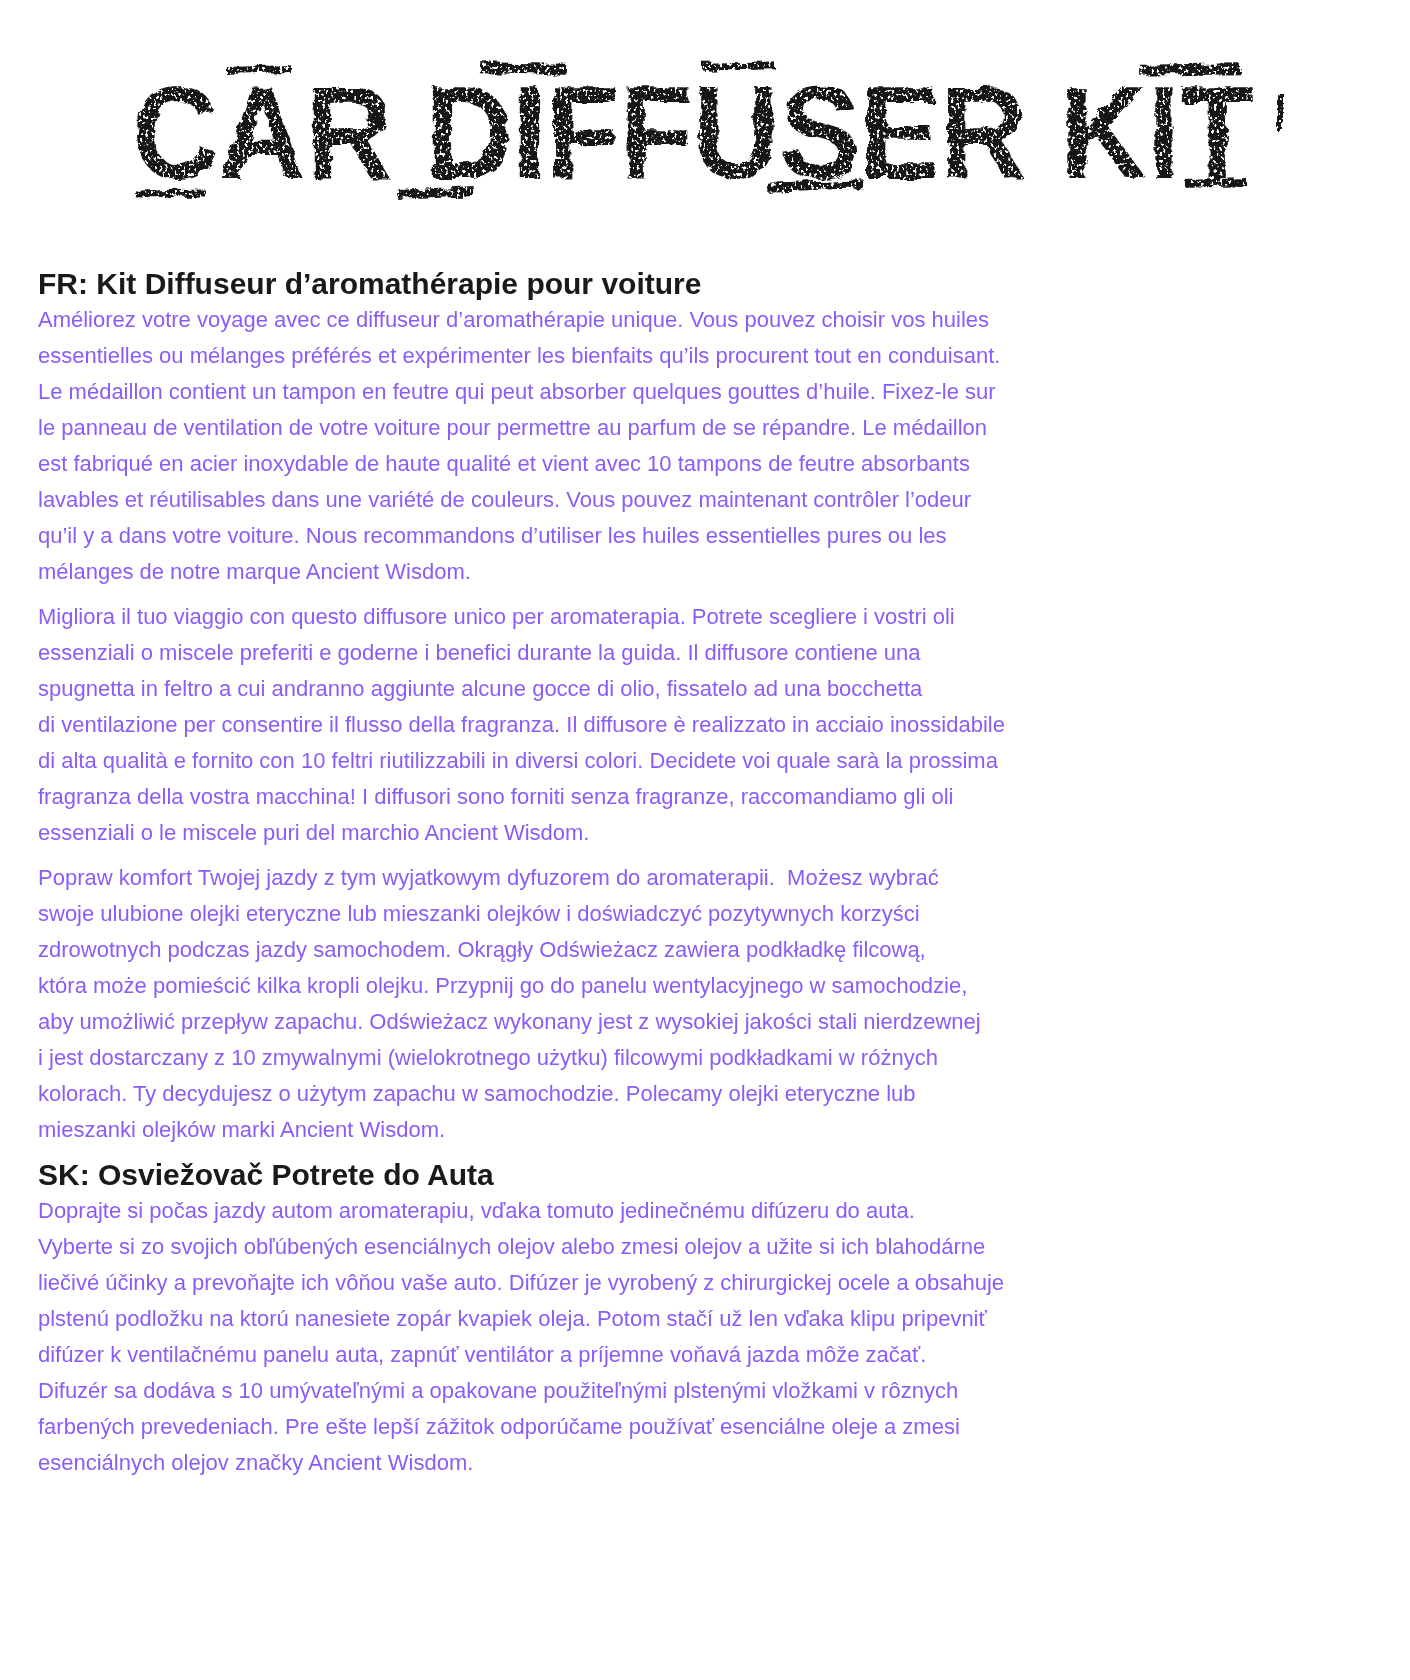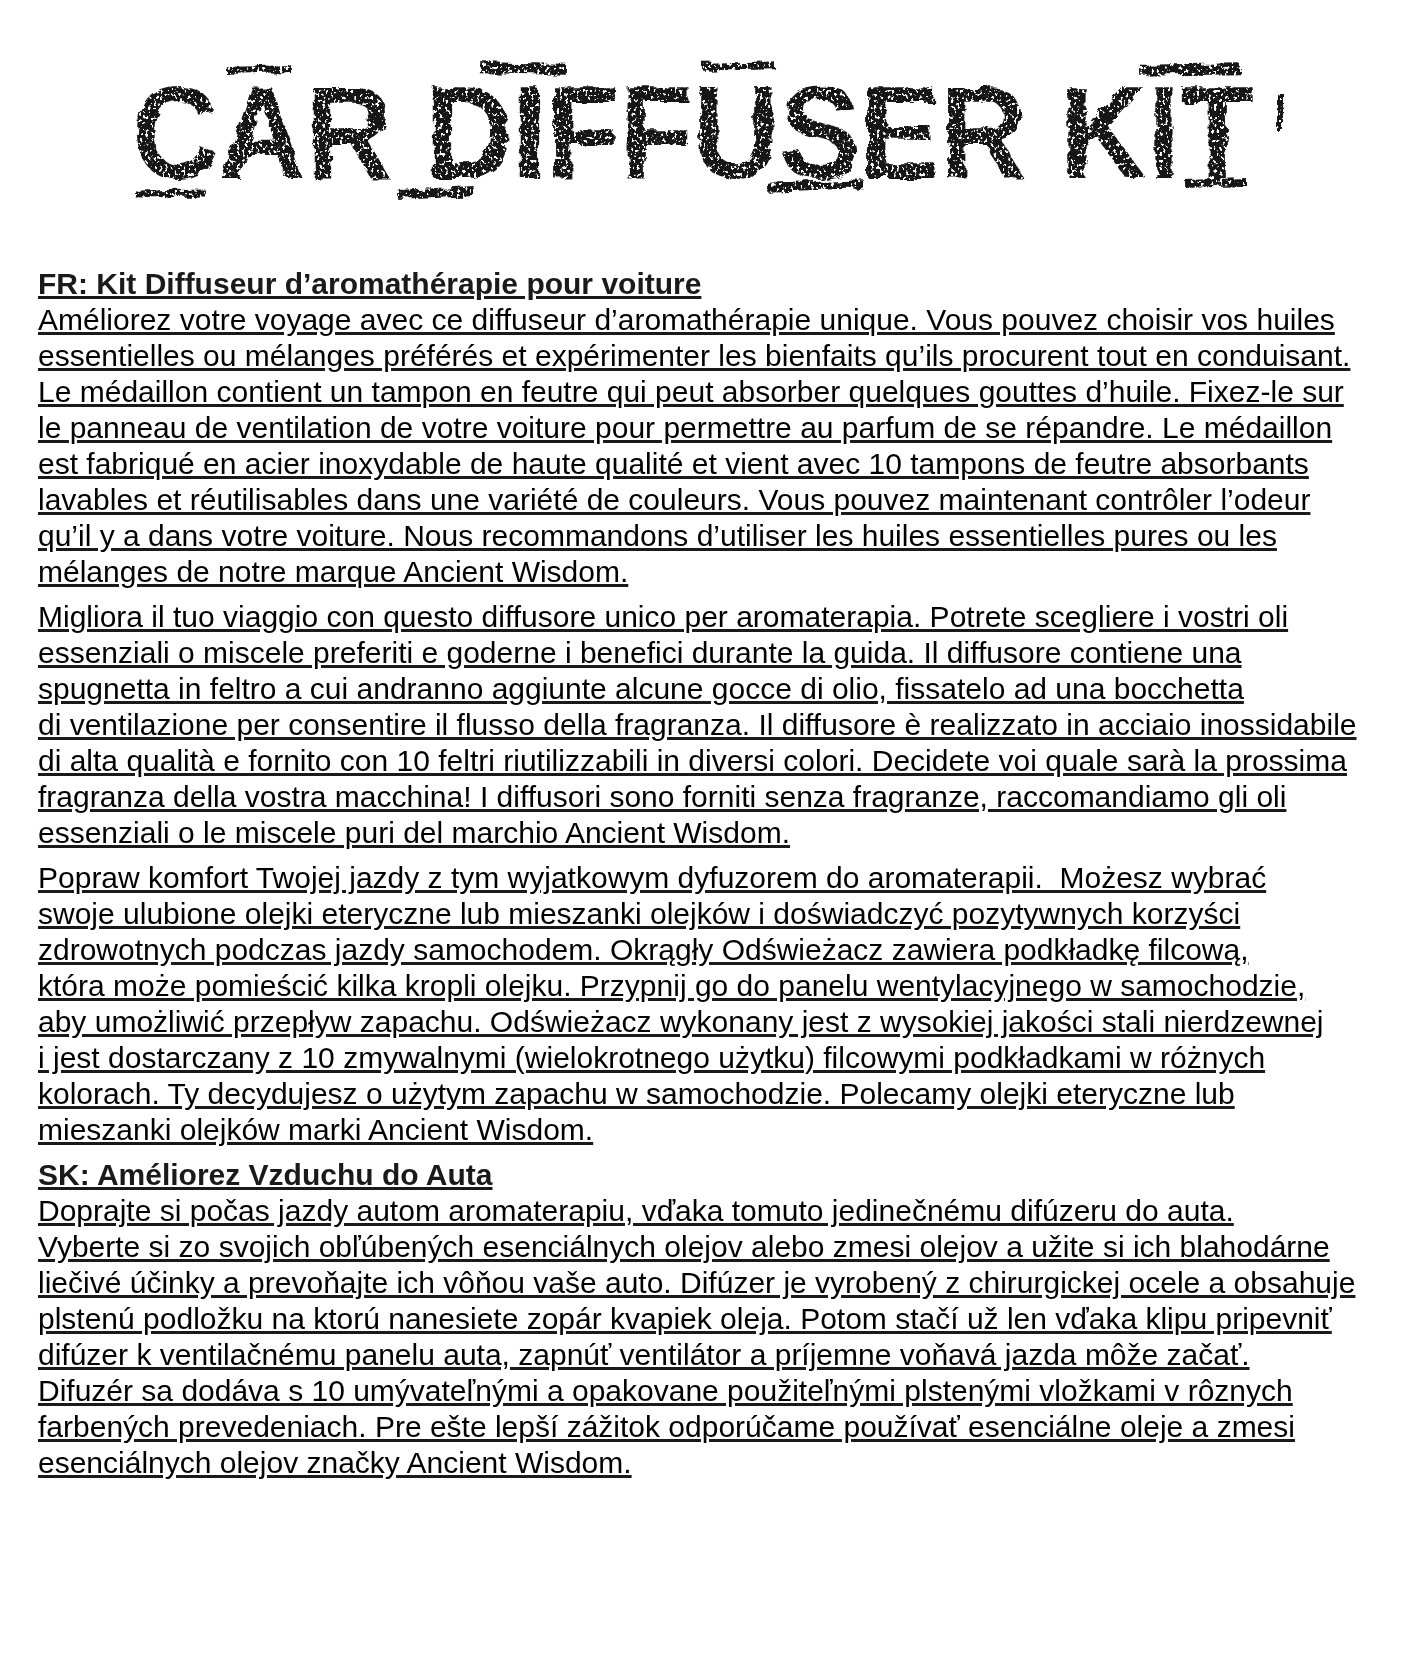--- a/index.html
+++ b/index.html
@@ -12,21 +12,20 @@
     height: 1680px;
     overflow: hidden;
     font-family: "Liberation Sans", "DejaVu Sans", sans-serif;
     color: #1a1a1a;
   }
   .page {
     position: relative;
     width: 1410px;
     height: 1680px;
     background: #ffffff;
-    text-decoration: underline;
   }
   .title-banner {
     display: block;
     width: 1410px;
     height: 230px;
   }
   .title-banner text {
     font-family: "Liberation Sans", "DejaVu Sans", sans-serif;
     font-weight: bold;
     fill: #151515;
@@ -43,24 +42,24 @@
   .lang-section h2 {
     margin: 0;
     font-size: 30px;
     line-height: 36px;
     font-weight: bold;
     color: #1a1a1a;
     letter-spacing: 0px;
   }
   .lang-section p {
     margin: 0;
-    font-size: 30px;
+    font-size: 22px;
     line-height: 36px;
     font-weight: normal;
-    color: #000000;
+    color: #8b5cf6;
     white-space: pre-wrap;
     width: 1352px;
   }
 </style>
 </head>
 <body>
 
 <div class="page">
 
   <svg class="title-banner" viewBox="0 0 1410 230" aria-hidden="false">
@@ -117,21 +116,21 @@
 swoje ulubione olejki eteryczne lub mieszanki olejków i doświadczyć pozytywnych korzyści
 zdrowotnych podczas jazdy samochodem. Okrągły Odświeżacz zawiera podkładkę filcową,
 która może pomieścić kilka kropli olejku. Przypnij go do panelu wentylacyjnego w samochodzie,
 aby umożliwić przepływ zapachu. Odświeżacz wykonany jest z wysokiej jakości stali nierdzewnej
 i jest dostarczany z 10 zmywalnymi (wielokrotnego użytku) filcowymi podkładkami w różnych
 kolorach. Ty decydujesz o użytym zapachu w samochodzie. Polecamy olejki eteryczne lub
 mieszanki olejków marki Ancient Wisdom.</p>
     </section>
 
     <section class="lang-section">
-      <h2>SK: Améliorez Vzduchu do Auta</h2>
+      <h2>SK: Osviežovač Potrete do Auta</h2>
       <p>Doprajte si počas jazdy autom aromaterapiu, vďaka tomuto jedinečnému difúzeru do auta.
 Vyberte si zo svojich obľúbených esenciálnych olejov alebo zmesi olejov a užite si ich blahodárne
 liečivé účinky a prevoňajte ich vôňou vaše auto. Difúzer je vyrobený z chirurgickej ocele a obsahuje
 plstenú podložku na ktorú nanesiete zopár kvapiek oleja. Potom stačí už len vďaka klipu pripevniť
 difúzer k ventilačnému panelu auta, zapnúť ventilátor a príjemne voňavá jazda môže začať.
 Difuzér sa dodáva s 10 umývateľnými a opakovane použiteľnými plstenými vložkami v rôznych
 farbených prevedeniach. Pre ešte lepší zážitok odporúčame používať esenciálne oleje a zmesi
 esenciálnych olejov značky Ancient Wisdom.</p>
     </section>
 

